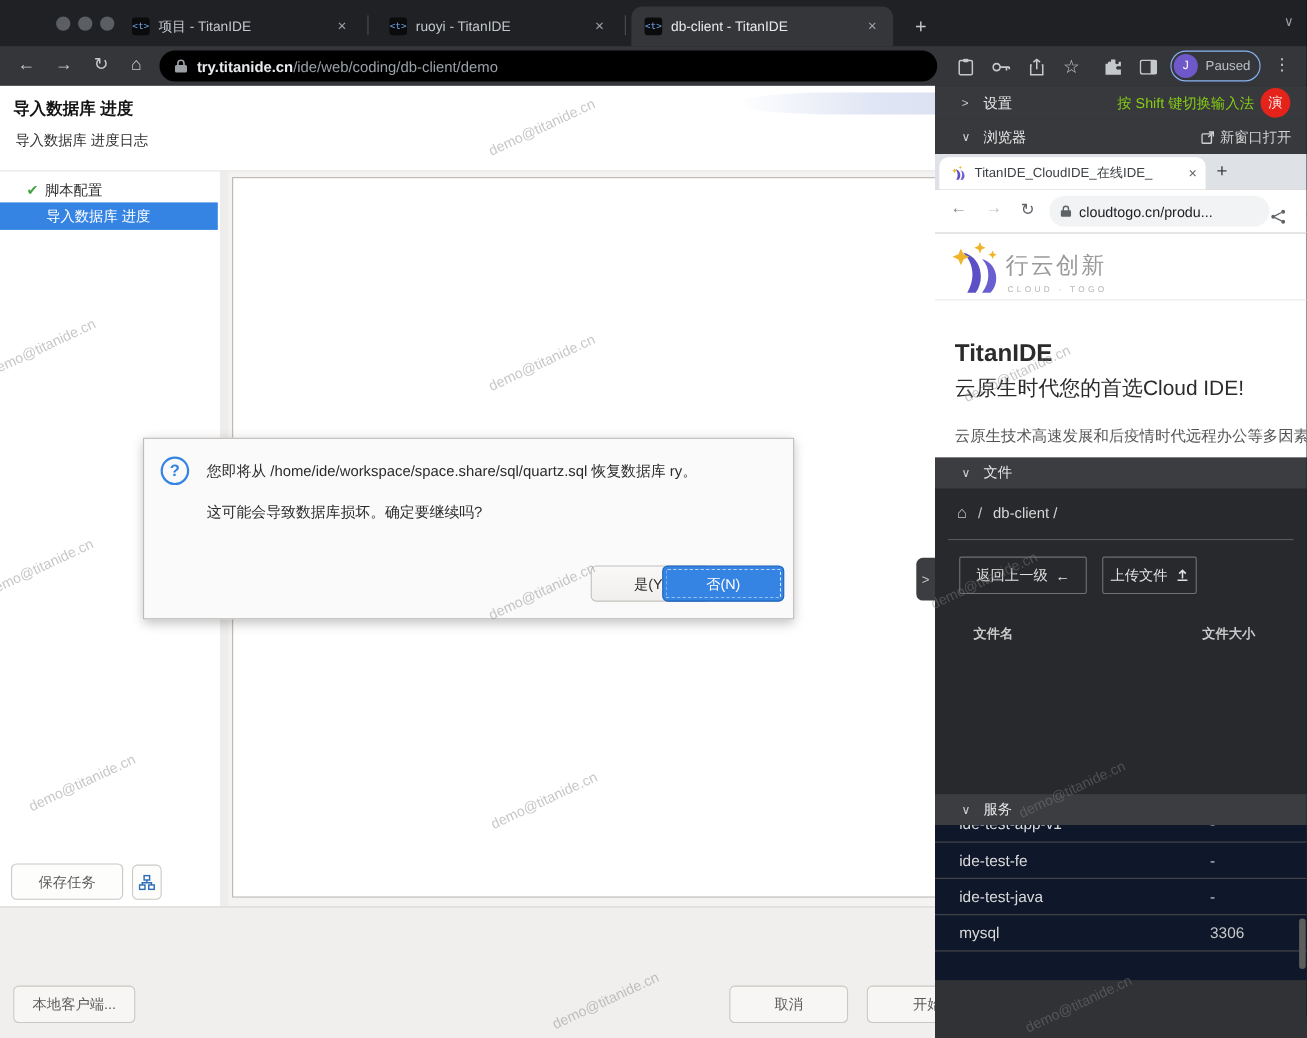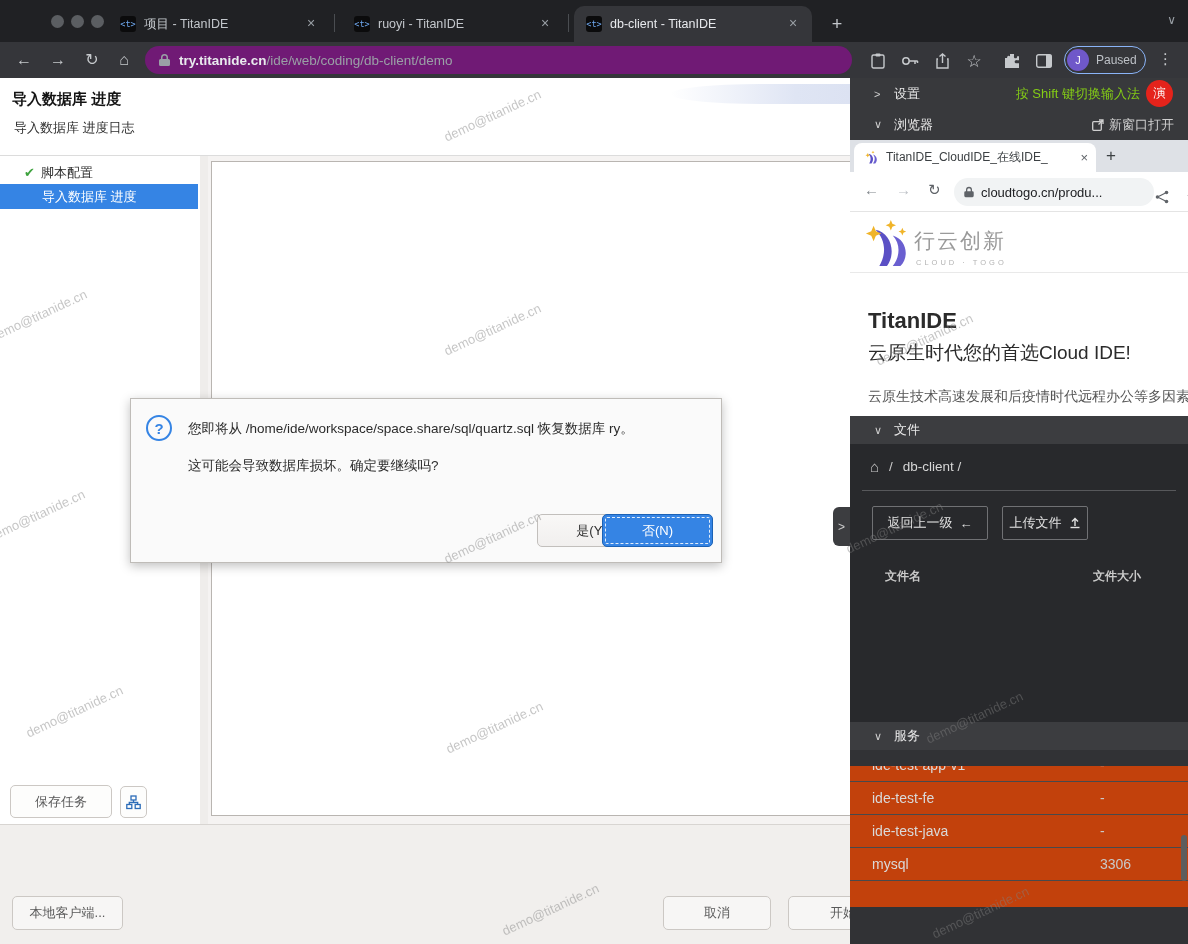--- a/index.html
+++ b/index.html
@@ -15,21 +15,21 @@
   .tab .t-title { font-size:12.5px; color:#c3c7cc; margin:0 8px; white-space:nowrap; overflow:hidden; flex:1; }
   .tab .t-close { color:#9aa0a6; font-size:14px; width:18px; height:18px; line-height:17px; text-align:center; border-radius:50%; flex:none; }
   .tab.active { background:#35363a; border-radius:10px 10px 0 0; }
   .tab.active .t-title { color:#e8eaed; }
   .tabsep { position:absolute; top:14px; width:1px; height:18px; background:#4a4d51; }
   .newtab { position:absolute; top:12px; left:824px; color:#c3c7cc; font-size:18px; width:26px; height:26px; text-align:center; line-height:24px; border-radius:50%; }
   .win-chevron { position:absolute; right:12px; top:13px; color:#9aa0a6; font-size:12px; }
 
   .toolbar { position:absolute; left:0; top:42px; width:1188px; height:36px; background:#35363a; }
   .navic { position:absolute; top:7px; color:#c6c9cc; font-size:16px; width:24px; height:24px; text-align:center; line-height:22px; }
-  .urlpill { position:absolute; left:145px; top:4px; width:707px; height:28px; border-radius:14px; background:#701a75; display:flex; align-items:center; padding:0 14px; }
+  .urlpill { position:absolute; left:145px; top:4px; width:707px; height:28px; border-radius:14px; background:#000000; display:flex; align-items:center; padding:0 14px; }
   .urlpill .host { color:#e8eaed; font-size:13.5px; font-weight:700; }
   .urlpill .path { color:#9aa0a6; font-size:13.5px; }
   .ric { position:absolute; top:7px; width:24px; height:24px; display:flex; align-items:center; justify-content:center; }
   .profile { position:absolute; left:1064px; top:4px; width:82px; height:28px; border:1.5px solid #8ab4f8; border-radius:15px; display:flex; align-items:center; background:#35363a; }
   .profile .av { width:22px; height:22px; border-radius:50%; background:#6f58c9; color:#fff; font-size:11px; display:flex; align-items:center; justify-content:center; margin-left:2px; }
   .profile .st { color:#bdc1c6; font-size:12px; margin-left:7px; }
   .menu-dots { position:absolute; left:1158px; top:8px; color:#c6c9cc; font-size:15px; letter-spacing:0; }
 
   
   .app { position:absolute; left:0; top:78px; width:850px; height:866px; background:#ffffff; overflow:hidden; }
@@ -96,21 +96,21 @@
   .files-body { position:absolute; left:0; top:366px; width:338px; height:278px; background:#28292c; }
   .crumb { position:absolute; left:20px; top:14px; display:flex; align-items:center; color:#d6d6d6; font-size:13.5px; }
   .crumb .home { color:#c9c9c9; font-size:15px; }
   .crumb .sep { margin:0 10px; color:#c9c9c9; }
   .fhr { position:absolute; left:12px; top:46px; width:314px; height:1px; background:#57585b; }
   .fbtn { position:absolute; top:62px; height:34px; background:transparent; border:1px solid #707174; border-radius:2px; color:#e2e2e2; font-size:13px; display:flex; align-items:center; justify-content:center; }
   .fbtn .ar { margin-left:7px; font-size:13px; }
   .fback { left:22px; width:116px; }
   .fupload { left:152px; width:86px; }
   .fcol { position:absolute; top:124px; font-size:12px; font-weight:700; color:#c9c9c9; }
-  .services-body { position:absolute; left:0; top:688px; width:338px; height:141px; background:#c2410c; overflow:hidden; }
+  .services-body { position:absolute; left:0; top:672px; width:338px; height:141px; background:#0f172a; overflow:hidden; }
   .srow { height:33px; display:flex; align-items:center; border-bottom:1px solid #48494c; }
   .srow.clip { margin-top:-17px; }
   .srow .sname { margin-left:22px; width:228px; font-size:14px; color:#dadada; }
   .srow .sport { font-size:14px; color:#c9c9c9; }
   .pscroll { position:absolute; right:1px; top:757px; width:6px; height:46px; border-radius:3px; background:#5d5d5d; }
   .handle { position:absolute; left:-17px; top:429px; width:17px; height:39px; background:#3c3d40; border-radius:6px 0 0 6px; color:#ccc; font-size:12px; display:flex; align-items:center; justify-content:center; }
 
   
   .wm { position:absolute; font-size:13px; color:rgba(128,128,128,.45); transform:rotate(-25deg); white-space:nowrap; pointer-events:none; z-index:9; }
   .w1{left:440px;top:108px;} .w2{left:-14px;top:308px;} .w3{left:440px;top:322px;}

